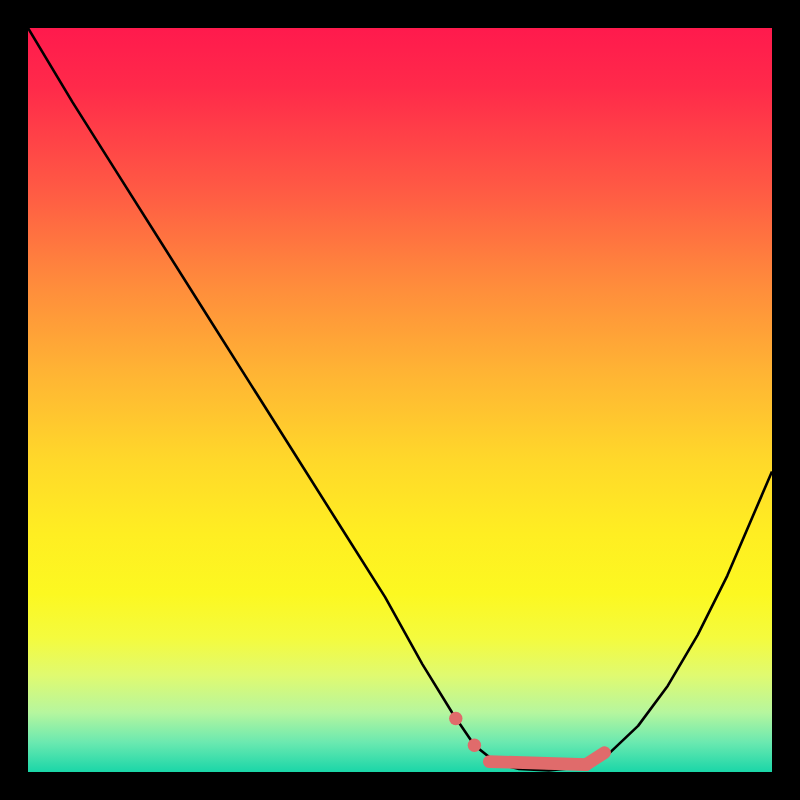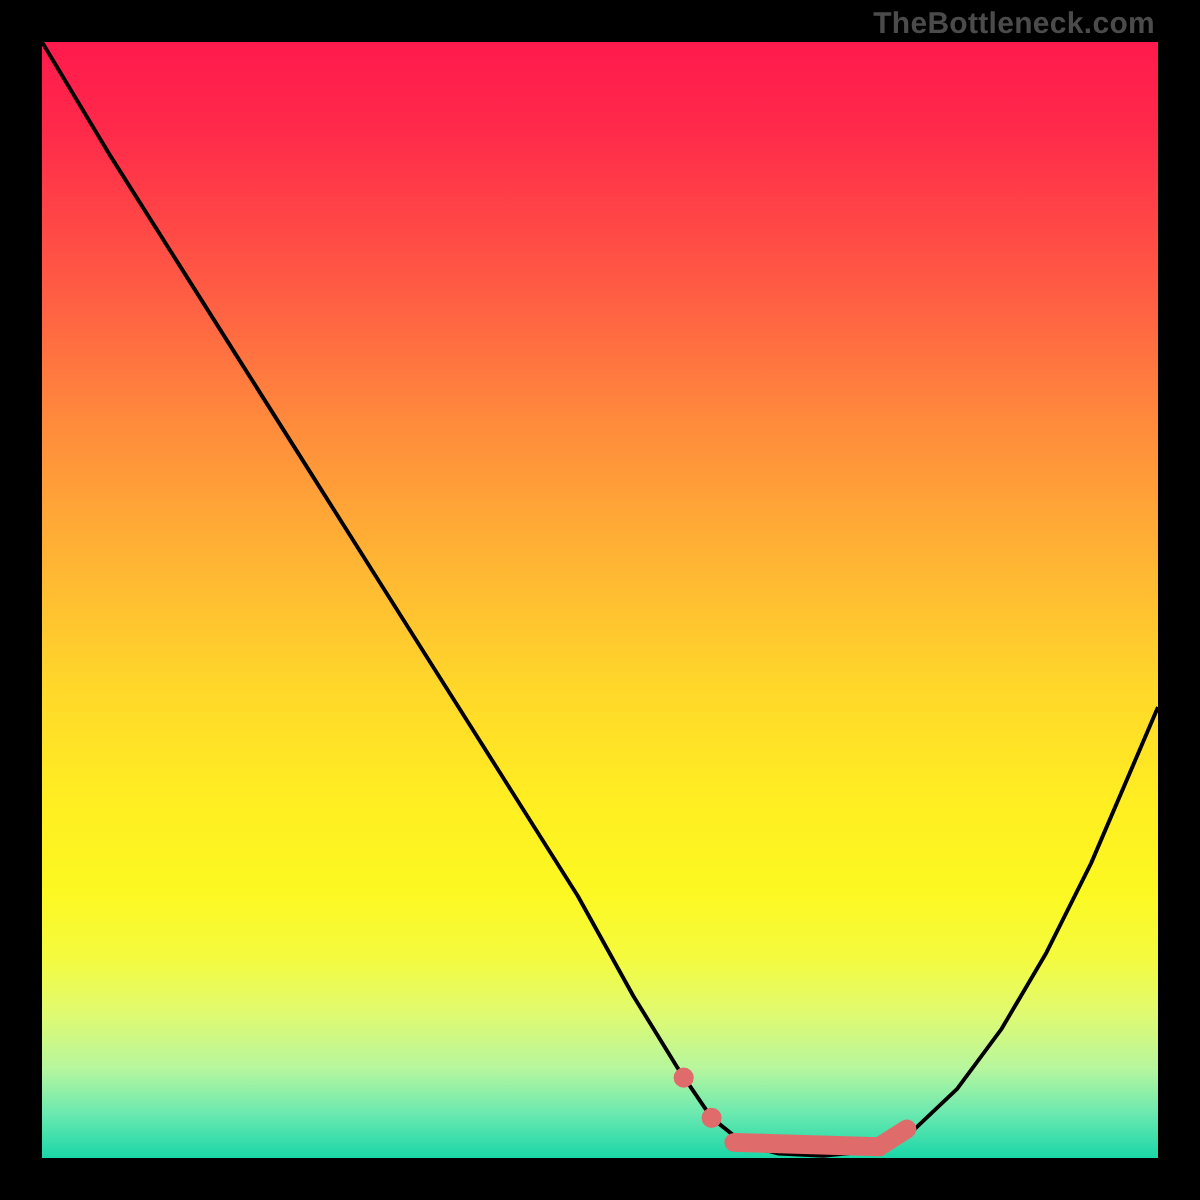--- a/index.html
+++ b/index.html
@@ -54,14 +54,13 @@
           <path d="M0.00 0.00 L44.64 74.40 L89.28 145.08 L133.92 215.76 L178.56 286.44 L223.20 357.12 L267.84 427.80 L312.48 498.48 L357.12 569.16 L394.32 636.12 L424.08 684.48 L446.40 717.22 L468.72 735.07 L491.04 741.02 L520.80 742.51 L550.56 739.54 L580.32 726.14 L610.08 697.87 L639.84 657.70 L669.60 607.10 L699.36 547.58 L744.00 443.42 " fill="none" stroke="#000000" stroke-width="2.60" stroke-linejoin="round"></path>
         </g>
       <g id="marker-group">
           <circle cx="427.80" cy="690.43" r="6.70" fill="#e06b6b"></circle>
           <circle cx="446.40" cy="717.22" r="6.70" fill="#e06b6b"></circle>
           <path d="M461.28 733.58 L558.00 736.56" stroke="#e06b6b" stroke-width="12.65" stroke-linecap="round" fill="none"></path>
           <path d="M558.00 736.56 L576.60 724.66" stroke="#e06b6b" stroke-width="12.65" stroke-linecap="round" fill="none"></path>
         </g>
     </svg>
   </div>
-  <div class="watermark">TheBottleneck.com</div>
 </div>
 
 </body></html>

